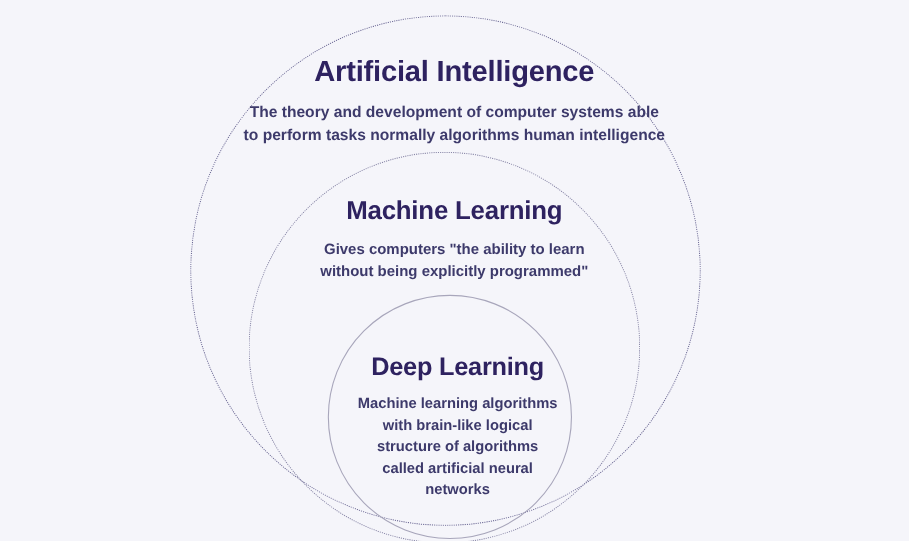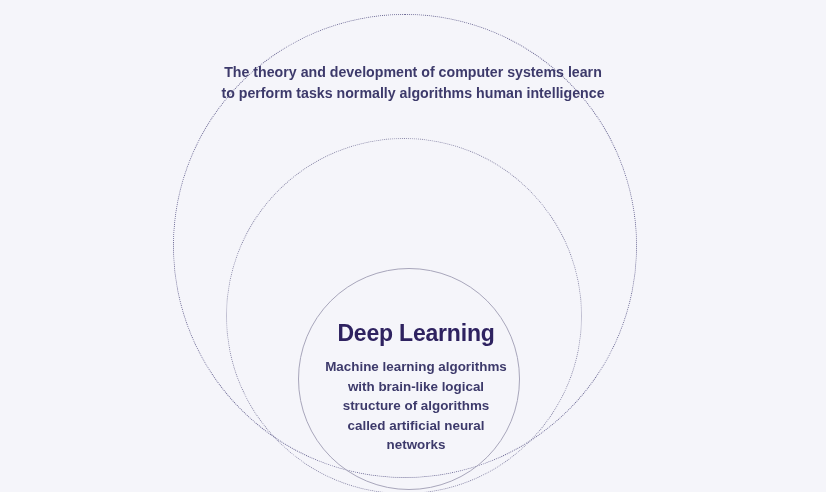--- a/index.html
+++ b/index.html
@@ -112,26 +112,34 @@
 </head>
 <body>
 
 <div id="diagram">
 
   <div class="ring ring-outer"></div>
   <div class="ring ring-middle"></div>
   <div class="ring ring-inner"></div>
 
   <div class="block block-ai">
+    <p class="heading">Artificial Intelligence</p>
     <p class="body">
-      <span class="line">The theory and development of computer systems learn</span>
+      <span class="line">The theory and development of computer systems able</span>
       <span class="line">to perform tasks normally algorithms human intelligence</span>
     </p>
   </div>
 
+  <div class="block block-ml">
+    <p class="heading">Machine Learning</p>
+    <p class="body">
+      <span class="line">Gives computers "the ability to learn</span>
+      <span class="line">without being explicitly programmed"</span>
+    </p>
+  </div>
 
   <div class="block block-dl">
     <p class="heading">Deep Learning</p>
     <p class="body">
       <span class="line">Machine learning algorithms</span>
       <span class="line">with brain-like logical</span>
       <span class="line">structure of algorithms</span>
       <span class="line">called artificial neural</span>
       <span class="line">networks</span>
     </p>

